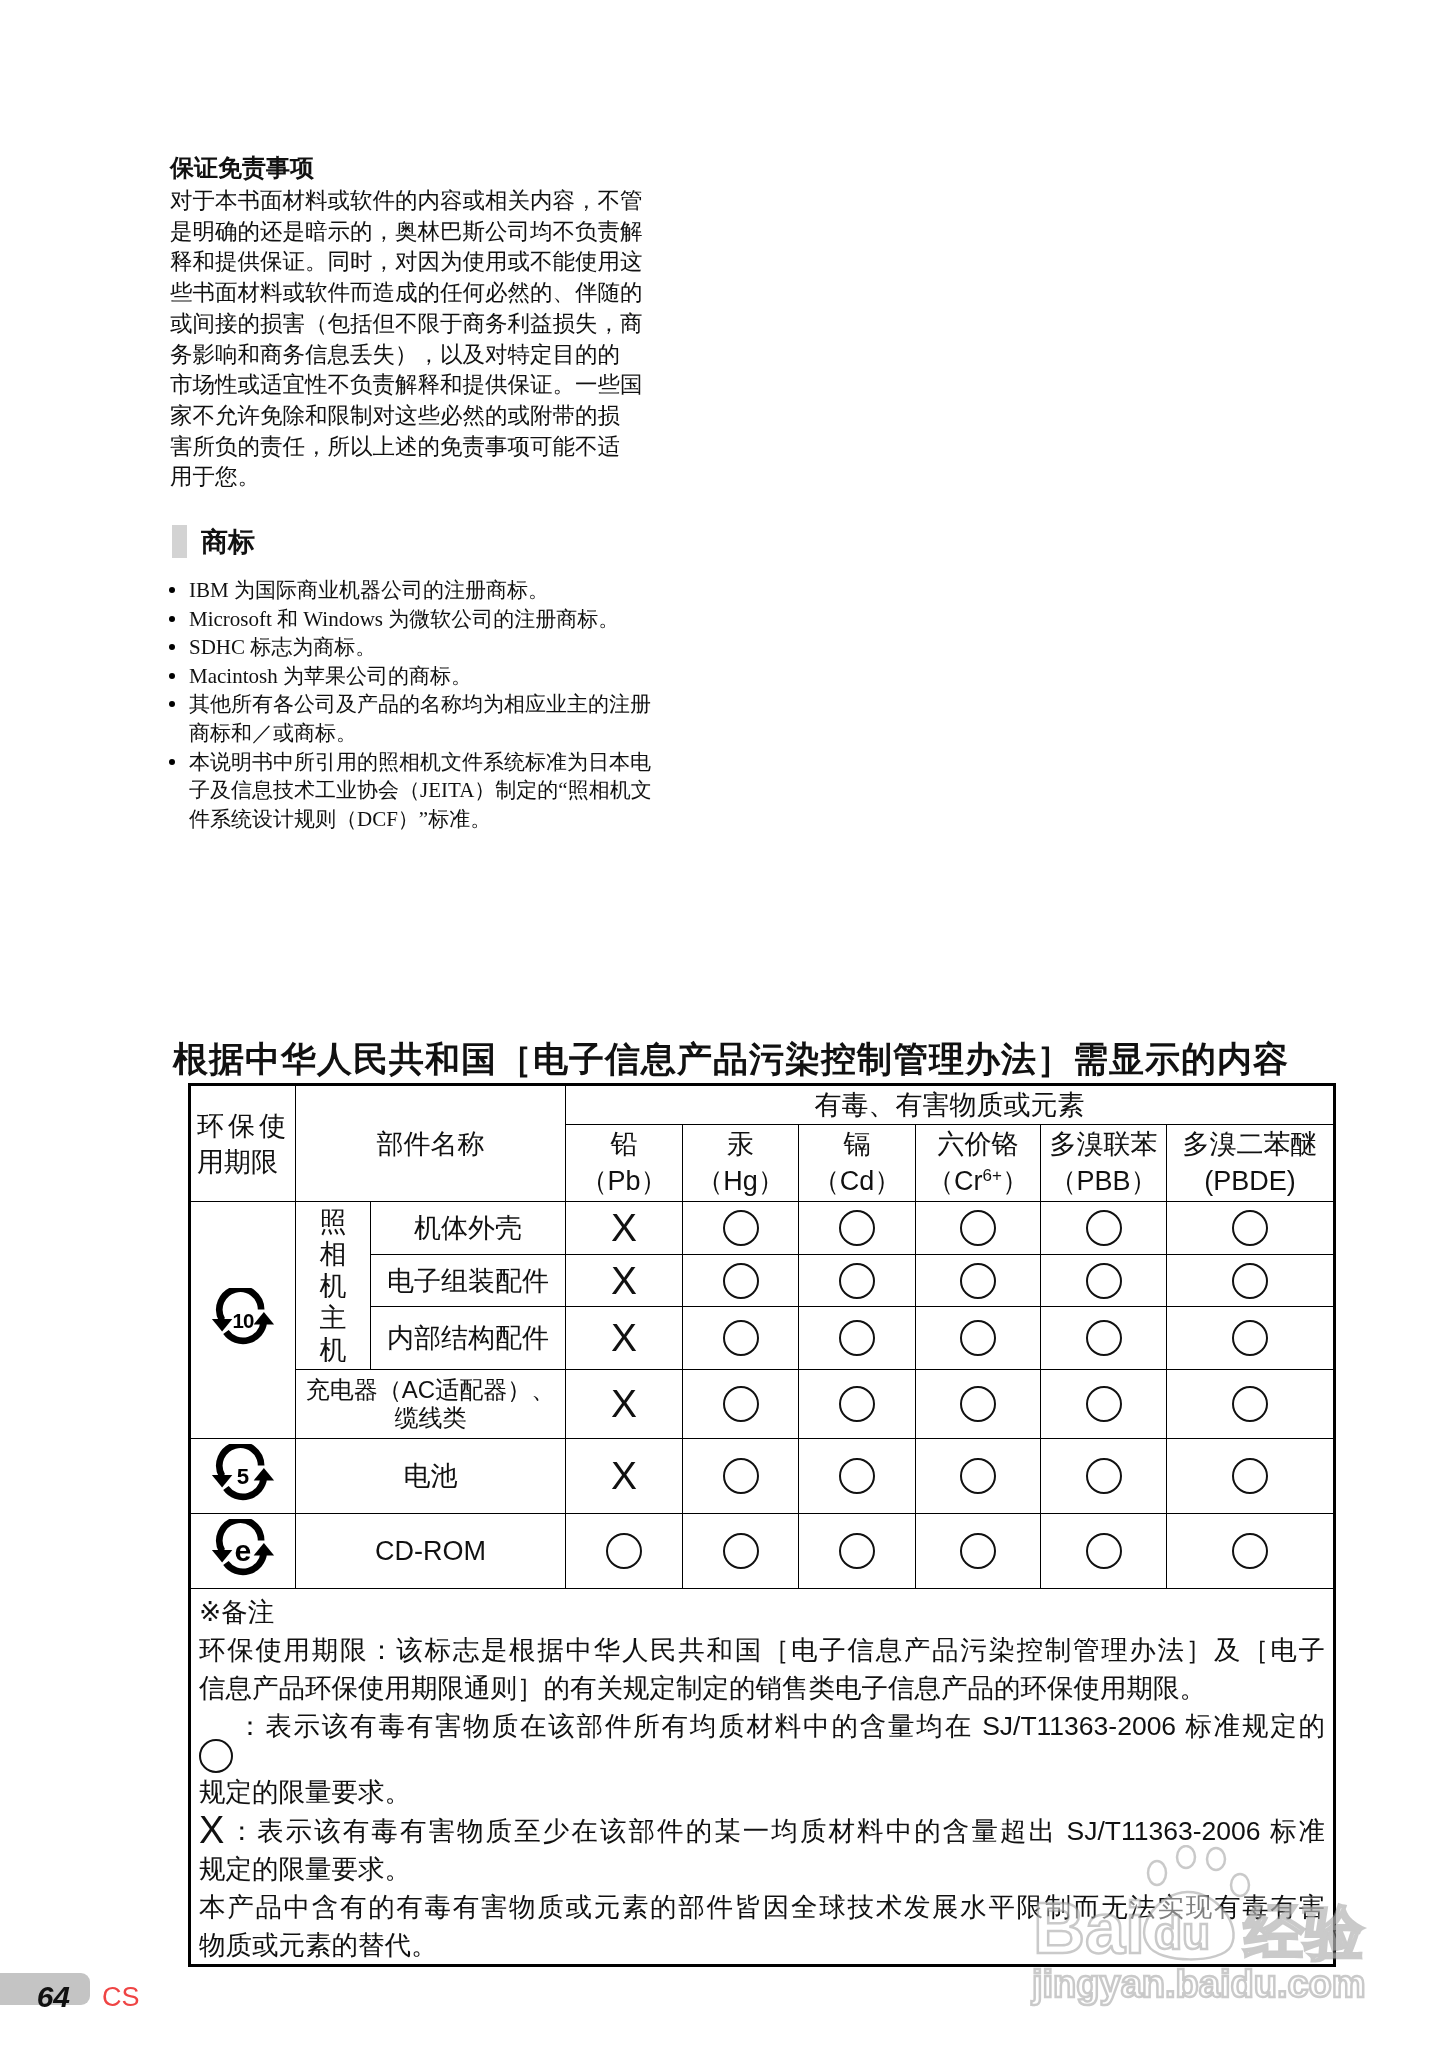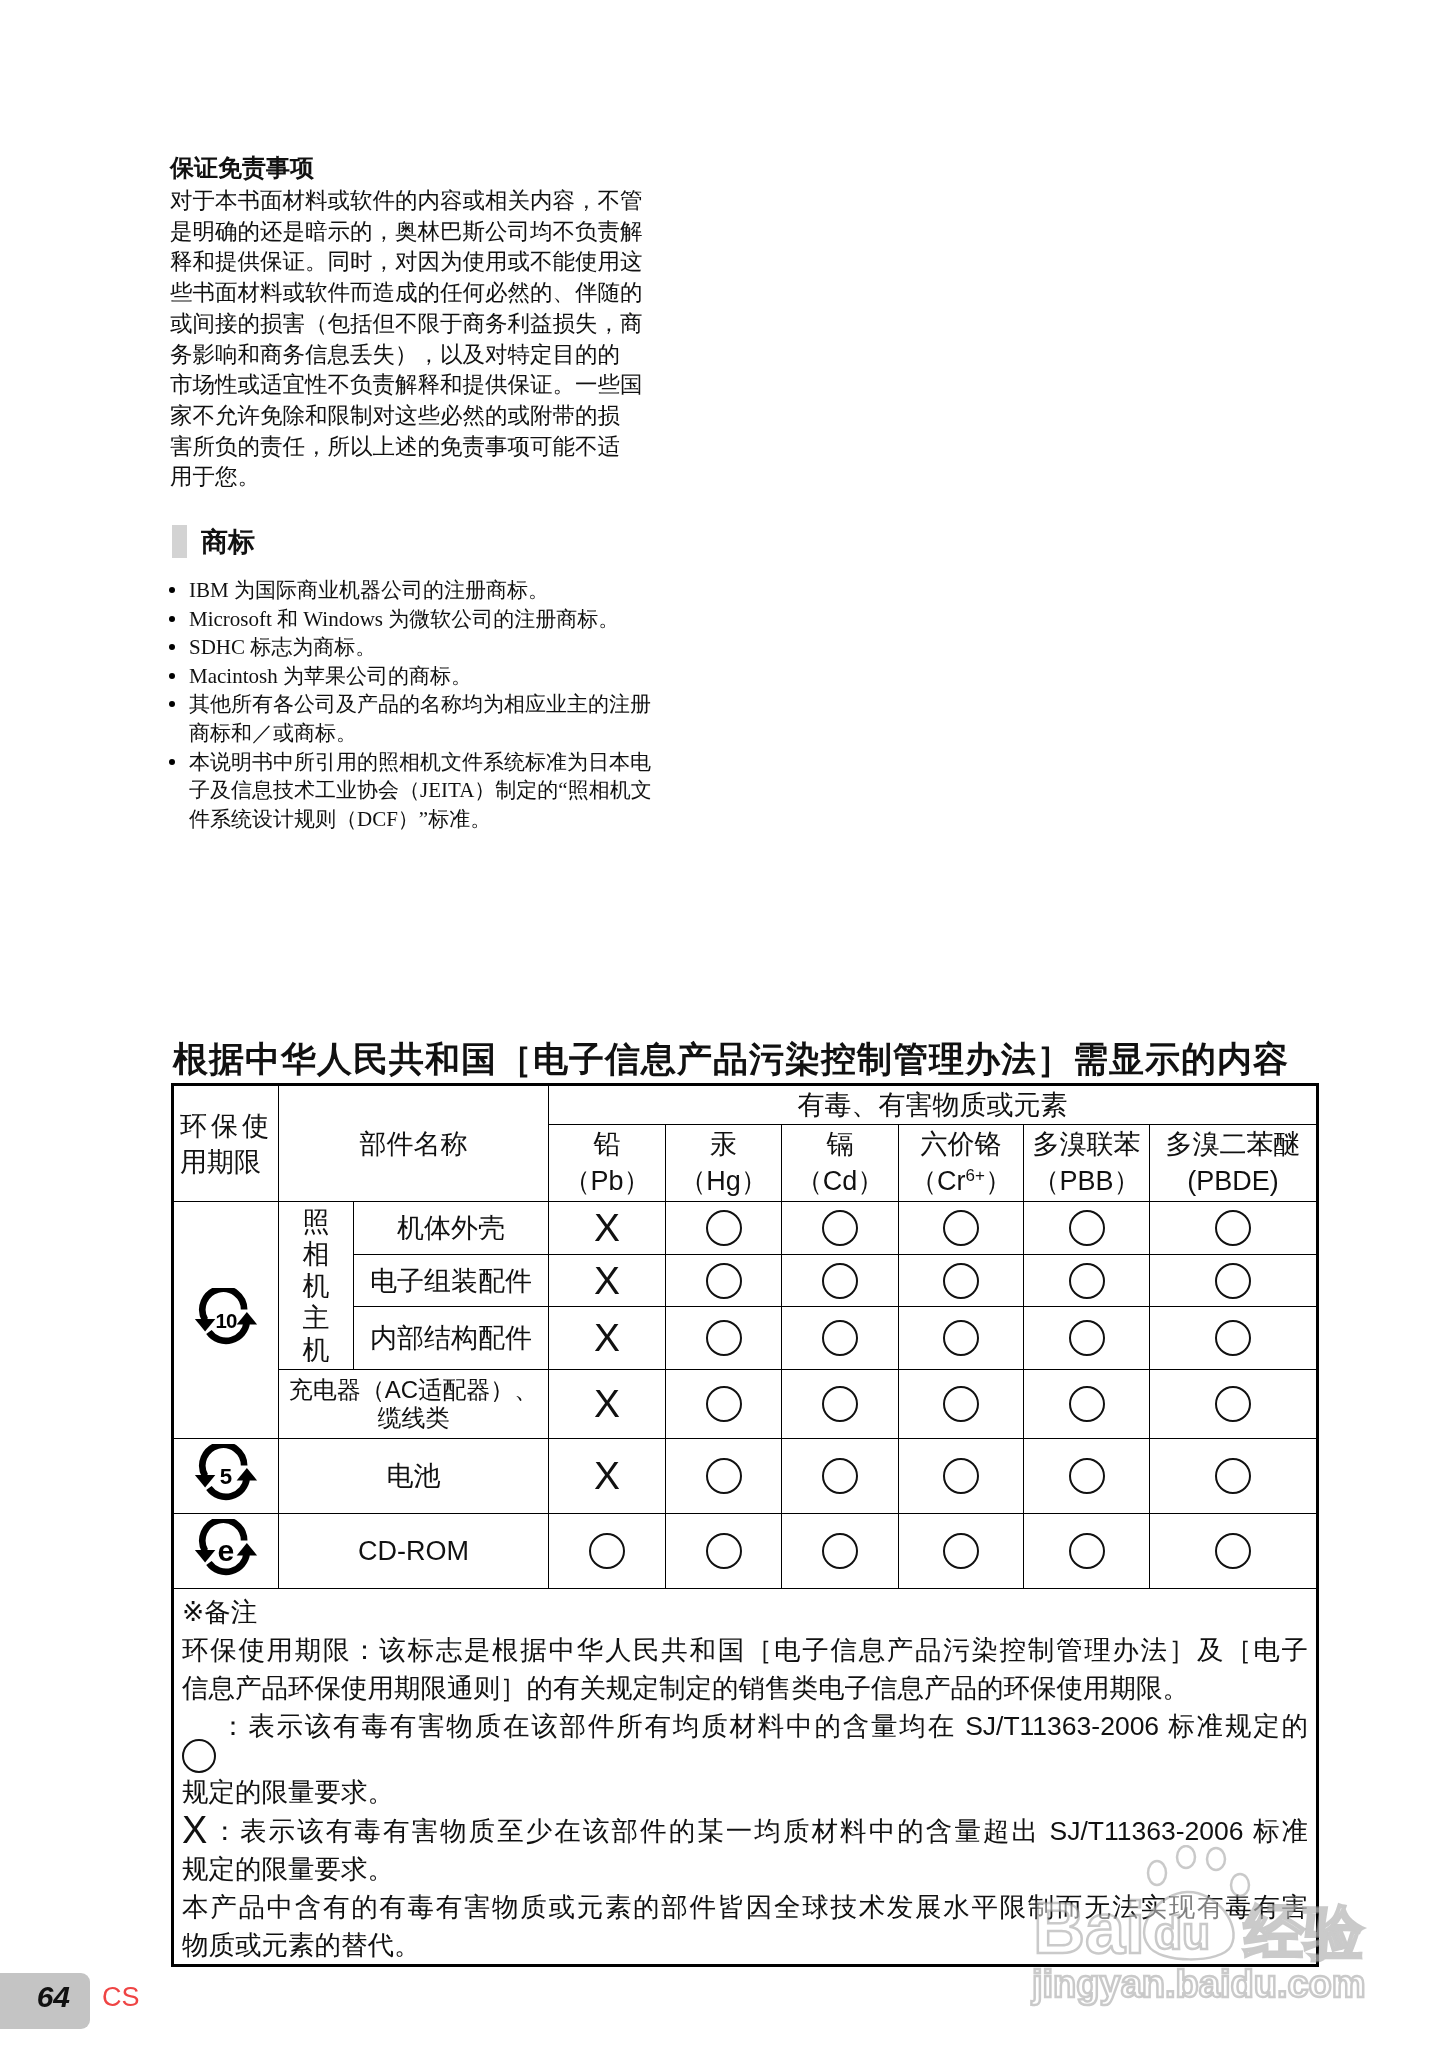--- a/index.html
+++ b/index.html
@@ -19,21 +19,21 @@
   .tm-bar { left: 172px; top: 525px; width: 15px; height: 33px; background: #d3d3d3; }
   .tm-title { left: 201px; top: 527px; font-size: 27px; line-height: 30px; font-weight: bold; white-space: nowrap; }
   .tm-list { left: 165px; top: 576px; font-family: "Liberation Serif", "DejaVu Serif", serif; font-size: 21px; line-height: 28.6px; }
   .tm-item { position: relative; padding-left: 24px; }
   .tm-item .dot { position: absolute; left: 4px; top: 11px; width: 6px; height: 6px; border-radius: 50%; background: #000; }
   .tm-item div.ln { white-space: nowrap; }
 
   
   .rohs-title { left: 173px; top: 1040px; font-size: 35px; line-height: 38px; font-weight: bold; letter-spacing: 1px; white-space: nowrap; }
   table.rohs {
-    position: absolute; left: 171px; top: 1083px; width: 1147px;
+    position: absolute; left: 188px; top: 1083px; width: 1147px;
     border-collapse: collapse; table-layout: fixed; border: 3px solid #000;
     font-size: 27px; color: #111;
   }
   table.rohs td { border: 1.5px solid #000; padding: 0; text-align: center; vertical-align: middle; overflow: hidden; }
   .eco-head { text-align: left !important; padding-left: 6px !important; line-height: 36px; }
   .eco-head .l1 { letter-spacing: 4px; }
   .sub-head { line-height: 37px; white-space: nowrap; }
   .sub-head sup { font-size: 17px; vertical-align: 9px; line-height: 0; }
   .vert { display: inline-block; width: 28px; word-break: break-all; line-height: 32px; font-size: 27px; }
   .charger { font-size: 24px; line-height: 28px; }
@@ -45,21 +45,21 @@
   .eco-icon { display: block; margin: 0 auto; }
 
   
   td.notes { text-align: left !important; vertical-align: top !important; padding: 4px 8px 0 8px !important; font-size: 26.5px; line-height: 38px; }
   .nline { white-space: nowrap; }
   .nline.just { text-align: justify; text-align-last: justify; }
   .nmark { display: inline-block; font-size: 38px; line-height: 1; vertical-align: -3px; margin-right: 2px; }
   .nmark[data-mark="O"] { color: transparent; font-size: 0; width: 30px; height: 30px; border: 2px solid #111; border-radius: 50%; vertical-align: -6px; }
 
   
-  .page-tab { left: 0; top: 1973px; width: 90px; height: 56px; background: #c4c4c4; border-radius: 0 9px 9px 0; }
+  .page-tab { left: 0; top: 1973px; width: 90px; height: 32px; background: #c4c4c4; border-radius: 0 9px 9px 0; }
   .page-num { position: absolute; right: 20px; top: 0; font-size: 30px; line-height: 48px; font-weight: bold; font-style: italic; color: #111; }
   .page-code { left: 102px; top: 1973px; font-size: 27px; line-height: 48px; color: #ef4444; }
 
   
   .watermark { left: 1030px; top: 1845px; width: 345px; height: 170px; pointer-events: none; opacity: 0.85; }
   .watermark text { font-family: "Liberation Sans", "DejaVu Sans", sans-serif; font-weight: bold;
     fill: rgba(255,255,255,0.6); stroke: rgba(150,150,150,0.6); stroke-width: 2.5px; }
   .watermark .shape { fill: rgba(255,255,255,0.55); stroke: rgba(150,150,150,0.6); stroke-width: 2.5px; }
 </style>
 </head>

